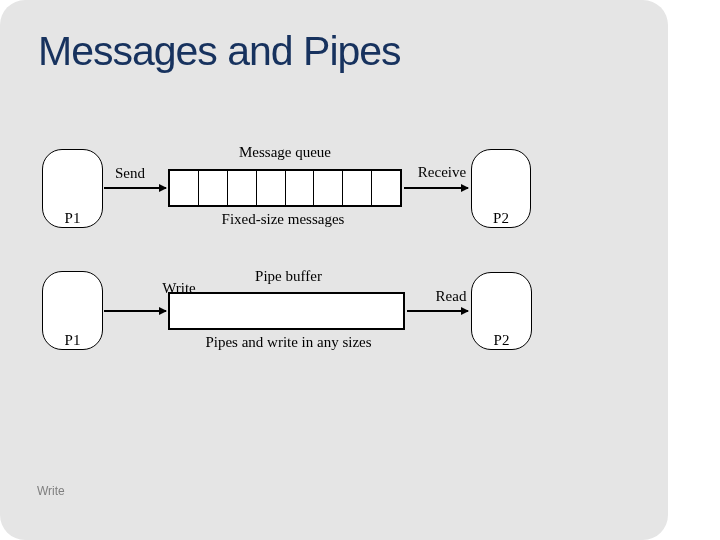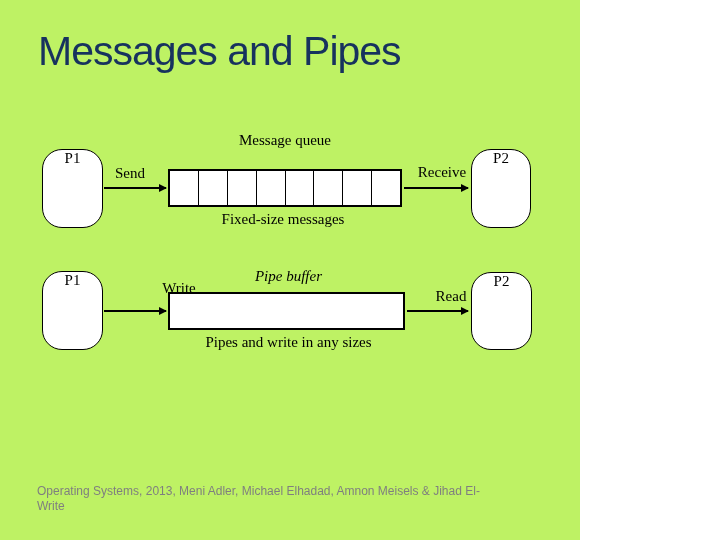--- a/index.html
+++ b/index.html
@@ -1,24 +1,25 @@
 <!DOCTYPE html>
 <html><head>
 <meta charset="utf-8">
 <style>
   html, body { margin: 0; padding: 0; background: #ffffff; }
 
   .slide {
     position: relative;
-    width: 580px;
+    width: 668px;
     height: 540px;
-    background: #bef264;
+    background: #e5e5e5;
     overflow: hidden;
     font-family: "Liberation Serif", serif;
     color: #000;
+    border-radius: 25px;
   }
 
   .slide-title {
     position: absolute;
     left: 38px;
     top: 28px;
     margin: 0;
     font-family: "Liberation Sans", sans-serif;
     font-weight: normal;
     font-size: 41px;
@@ -27,21 +28,21 @@
     white-space: nowrap;
   }
 
   
   .process {
     position: absolute;
     box-sizing: border-box;
     border: 1.5px solid #000;
     border-radius: 20px;
     display: flex;
-    align-items: flex-start;
+    align-items: flex-end;
     justify-content: center;
     font-size: 15px;
     background: #fff;
   }
 
   
   .buffer {
     position: absolute;
     box-sizing: border-box;
     border: 2px solid #000;
@@ -106,21 +107,21 @@
   <h1 class="slide-title">Messages and Pipes</h1>
 
   <div>
     <div class="process" style="left:42px; top:149px; width:61px; height:79px;">
       <span>P1</span>
     </div>
 
     <span class="arrow-label" style="left:96px; top:165px; width:68px;">Send</span>
     <div class="arrow" style="left:104px; top:187px; width:62px;"></div>
 
-    <span class="caption" style="left:195px; top:132px; width:180px;">Message queue</span>
+    <span class="caption" style="left:195px; top:144px; width:180px;">Message queue</span>
 
     <div class="buffer" style="left:168px; top:169px; width:234px; height:38px;">
         <div class="cell"></div>
         <div class="cell"></div>
         <div class="cell"></div>
         <div class="cell"></div>
         <div class="cell"></div>
         <div class="cell"></div>
         <div class="cell"></div>
         <div class="cell"></div>
@@ -137,35 +138,34 @@
   </div>
 
   <div>
     <div class="process" style="left:42px; top:271px; width:61px; height:79px;">
       <span>P1</span>
     </div>
 
     <span class="arrow-label" style="left:104px; top:280px; width:62px;margin-left:44px;">Write</span>
     <div class="arrow" style="left:104px; top:310px; width:62px;"></div>
 
-    <span class="caption" style="left:196px; top:268px; width:185px;font-style:italic;">Pipe buffer</span>
+    <span class="caption" style="left:196px; top:268px; width:185px;">Pipe buffer</span>
 
     <div class="buffer" style="left:168px; top:292px; width:237px; height:38px;">
         <div class="cell"></div>
       </div>
 
     <span class="caption" style="left:196px; top:334px; width:185px;">Pipes and write in any sizes</span>
 
     <span class="arrow-label" style="left:422px; top:288px; width:58px;">Read</span>
     <div class="arrow" style="left:407px; top:310px; width:61px;"></div>
 
     <div class="process" style="left:471px; top:272px; width:61px; height:78px;">
       <span>P2</span>
     </div>
   </div>
 
   <div class="footer-credits">
-    <div>Operating Systems, 2013, Meni Adler, Michael Elhadad, Amnon Meisels &amp; Jihad El-</div>
     <div>Write</div>
   </div>
   <div class="page-number">5</div>
 
 </div>
 
 </body></html>

